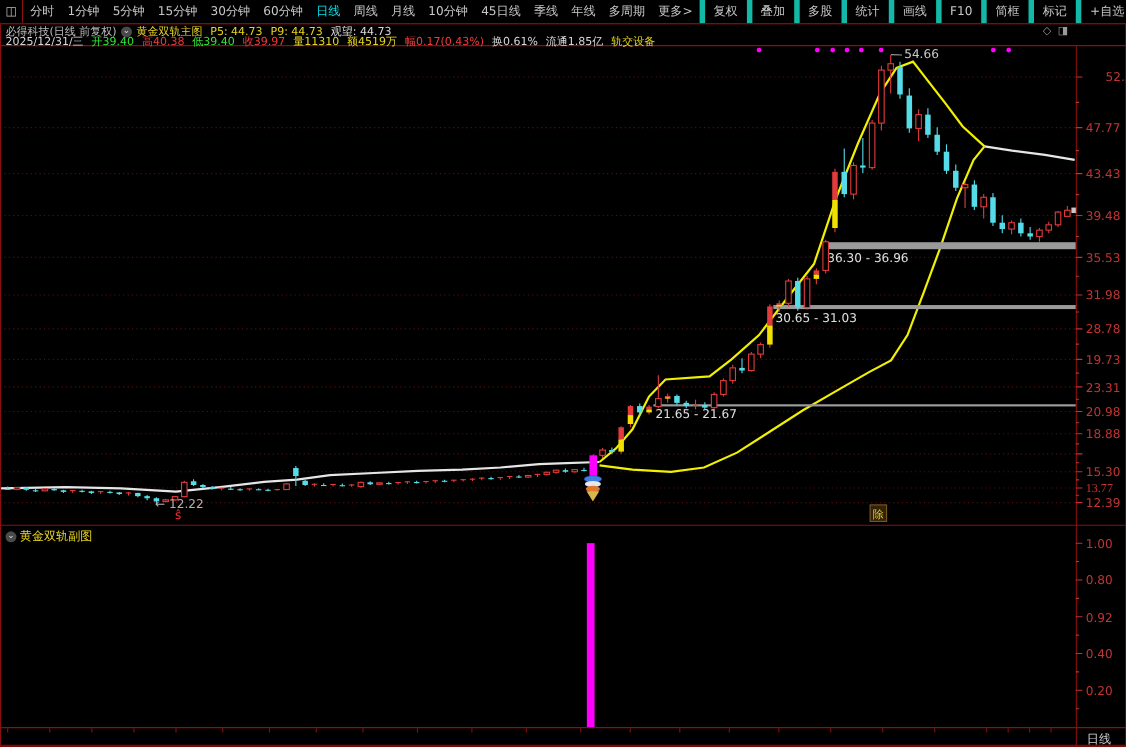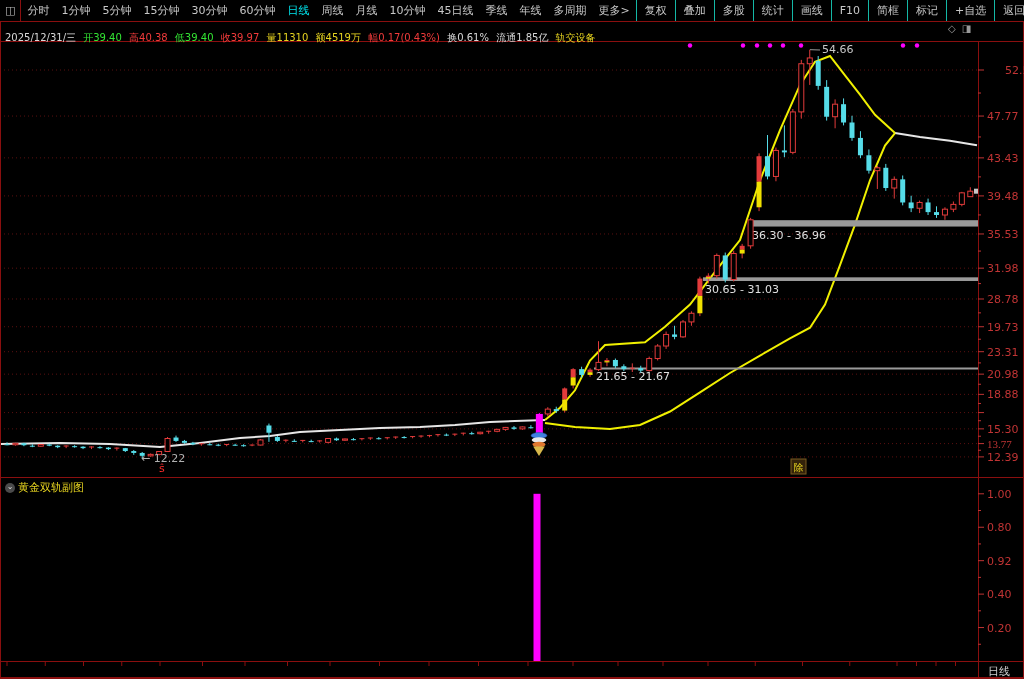--- a/index.html
+++ b/index.html
@@ -8,21 +8,21 @@
   #chart-svg{position:absolute;left:0;top:0;z-index:1;}
   .layer{position:absolute;left:0;top:0;width:100%;height:100%;z-index:2;pointer-events:none;}
   
   .toolbar{position:absolute;left:0;top:0;width:1024px;height:21px;background:#000;
            border-bottom:1px solid #8a0f0f;display:flex;align-items:center;z-index:3;}
   .win-icon{padding:0 5px;color:#bbb;border-right:1px solid #8a0f0f;height:21px;line-height:21px;}
   .tabs{display:flex;align-items:center;justify-content:center;}
   .tab{padding:0 6px;white-space:nowrap;color:#c8c8c8;line-height:21px;}
   .tab.active{color:#00e5ee;}
   .right-buttons{margin-left:auto;display:flex;align-items:center;}
-  .tbtn{padding:0 8px;border-left:1px solid #14b8a6;white-space:nowrap;color:#c8c8c8;line-height:21px;}
+  .tbtn{padding:0 8px;border-left:5px solid #14b8a6;white-space:nowrap;color:#c8c8c8;line-height:21px;}
   
   .info-line{position:absolute;left:5px;white-space:nowrap;z-index:3;font-size:10px;}
   .info-line span{margin-right:4px;}
   .c-yel{color:#e8d520;} .c-wht{color:#d8d8d8;} .c-red{color:#f23b3b;} .c-grn{color:#33e633;}
   .c-gry{color:#bdbdbd;}
   .circle-icon{display:inline-block;width:10px;height:10px;border-radius:50%;background:#4a4a4a;
                color:#ddd;text-align:center;line-height:8px;font-size:8px;vertical-align:middle;margin-right:3px;}
   .corner-icons{position:absolute;top:23px;left:948px;z-index:3;color:#9a9a9a;font-size:10px;letter-spacing:6px;}
   
   .ax-label{position:absolute;left:983px;color:#c03434;font-size:11px;z-index:3;white-space:nowrap;}
@@ -667,20 +667,26 @@
         <span class="tbtn">统计</span>
         <span class="tbtn">画线</span>
         <span class="tbtn">F10</span>
         <span class="tbtn">简框</span>
         <span class="tbtn">标记</span>
         <span class="tbtn">+自选</span>
         <span class="tbtn">返回</span>
       </div>
   </div>
 
+  <div class="info-line" style="top:22px;">
+    <span class="c-gry">必得科技(日线 前复权)</span><span class="circle-icon">⌄</span><span class="c-yel">黄金双轨主图</span>
+    <span class="c-yel">P5: 44.73</span>
+    <span class="c-yel">P9: 44.73</span>
+    <span class="c-wht">观望: 44.73</span>
+  </div>
   <div class="info-line" style="top:31px;">
     <span class="c-wht">2025/12/31/三</span>
     <span class="c-grn">开39.40</span>
     <span class="c-red">高40.38</span>
     <span class="c-grn">低39.40</span>
     <span class="c-red">收39.97</span>
     <span class="c-yel">量11310</span>
     <span class="c-yel">额4519万</span>
     <span class="c-red">幅0.17(0.43%)</span>
     <span class="c-wht">换0.61%</span>

